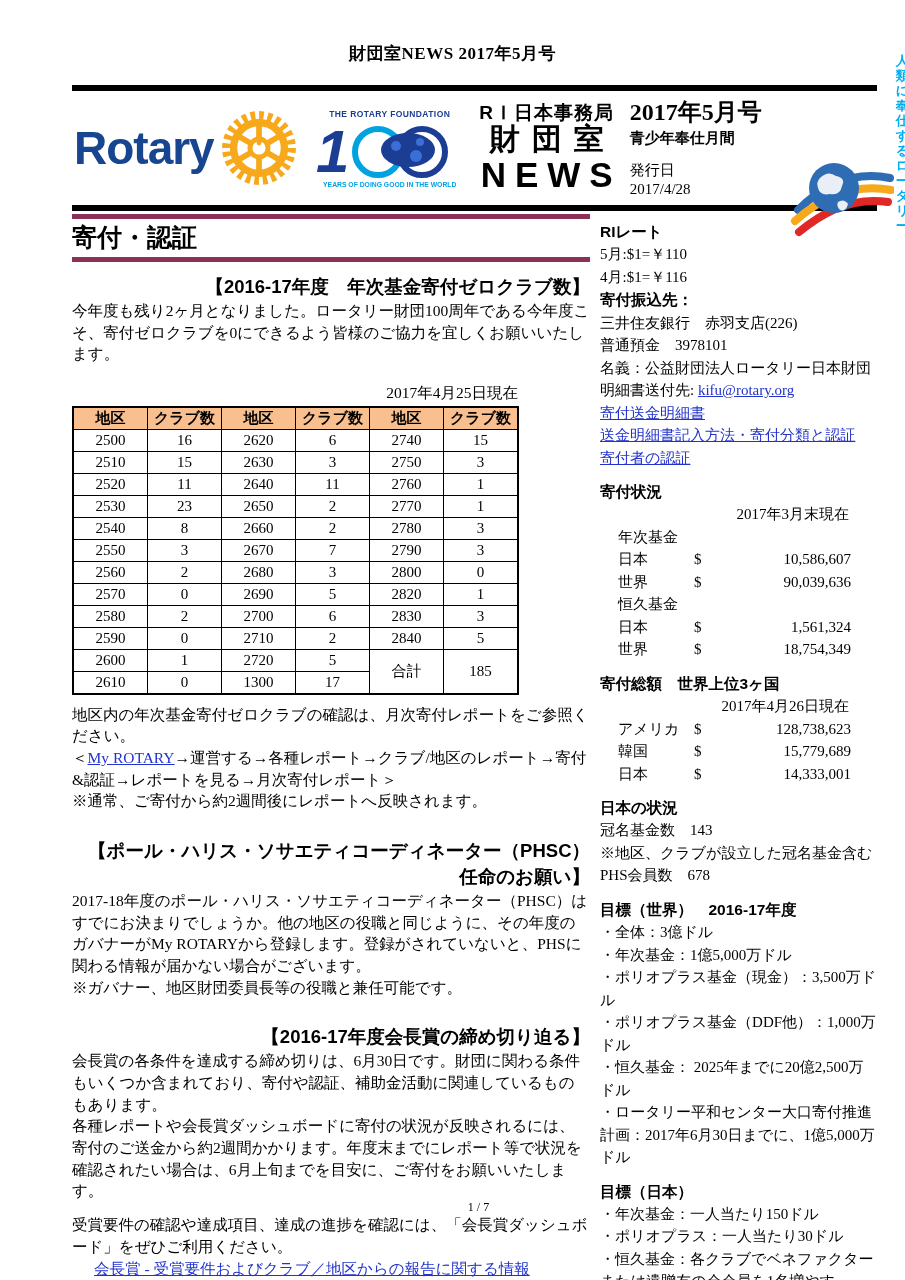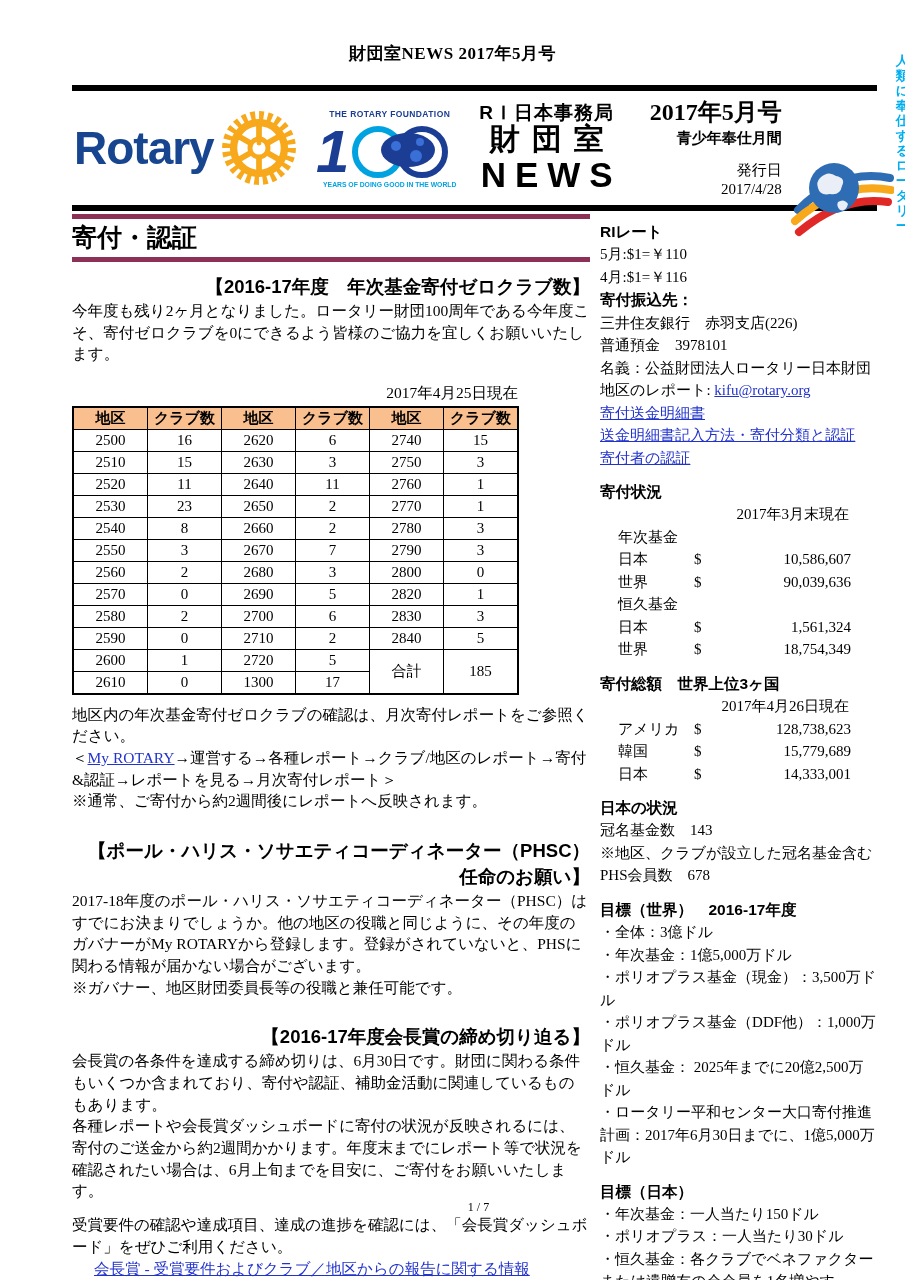--- a/index.html
+++ b/index.html
@@ -16,21 +16,21 @@
   .wheel svg{width:82px;height:82px;display:block;}
   .v-div{width:1px;background:#8a8a8a;height:96px;}
   .trf-logo{width:156px;text-align:center;font-family:"Liberation Sans","DejaVu Sans",sans-serif;}
   .trf-top{font-size:8.5px;font-weight:bold;color:#1B3E94;letter-spacing:.4px;white-space:nowrap;}
   .trf-mid svg{display:block;margin:1px auto;}
   .trf-bottom{font-size:6.8px;font-weight:bold;color:#00A2E0;white-space:nowrap;}
   .masthead{text-align:center;font-family:"Liberation Sans","DejaVu Sans",sans-serif;font-weight:bold;line-height:1.08;}
   .mh1{font-size:19px;letter-spacing:1px;}
   .mh2{font-size:30px;letter-spacing:12px;text-indent:12px;}
   .mh3{font-size:35px;letter-spacing:9px;text-indent:9px;}
-  .issue{text-align:right;min-width:152px;line-height:1.25;}
+  .issue{text-align:left;min-width:152px;line-height:1.25;}
   .issue-title{font-size:24px;font-weight:600;}
   .issue-sub{font-size:15px;font-weight:bold;margin-top:2px;}
   .issue-pub{font-size:15px;margin-top:13px;}
   .issue-date{font-size:15px;}
   .theme-logo{display:flex;align-items:flex-end;margin-left:auto;gap:2px;}
   .theme-text{color:#00AEEF;font-family:"Liberation Sans","DejaVu Sans",sans-serif;font-weight:bold;font-size:13px;line-height:1.15;padding-bottom:8px;}
   
   .columns{display:flex;margin:3px 28px 0 72px;gap:10px;}
   .main-col{flex:0 0 518px;width:518px;font-size:15.5px;line-height:1.4;}
   .rule{height:5px;background:#8C3058;}
@@ -266,21 +266,21 @@
     <div class="sb-title">RIレート</div>
     <div>
         <div class="sb-line">5月:$1=￥110</div>
         <div class="sb-line">4月:$1=￥116</div>
       </div>
 
     <div class="sb-title">寄付振込先：</div>
     <div class="sb-line">三井住友銀行　赤羽支店(226)</div>
     <div class="sb-line">普通預金　3978101</div>
     <div class="sb-line">名義：公益財団法人ロータリー日本財団</div>
-    <div class="sb-line"><span>地区のレポート: </span><a class="link">kifu@rotary.org</a></div>
+    <div class="sb-line"><span>明細書送付先: </span><a class="link">kifu@rotary.org</a></div>
     <div>
         <div class="side-link link">寄付送金明細書</div>
         <div class="side-link link">送金明細書記入方法・寄付分類と認証</div>
         <div class="side-link link">寄付者の認証</div>
       </div>
 
     <div class="sb-title mt">寄付状況</div>
     <div class="sb-asof">2017年3月末現在</div>
     <div class="sb-group">年次基金</div>
     <div>

